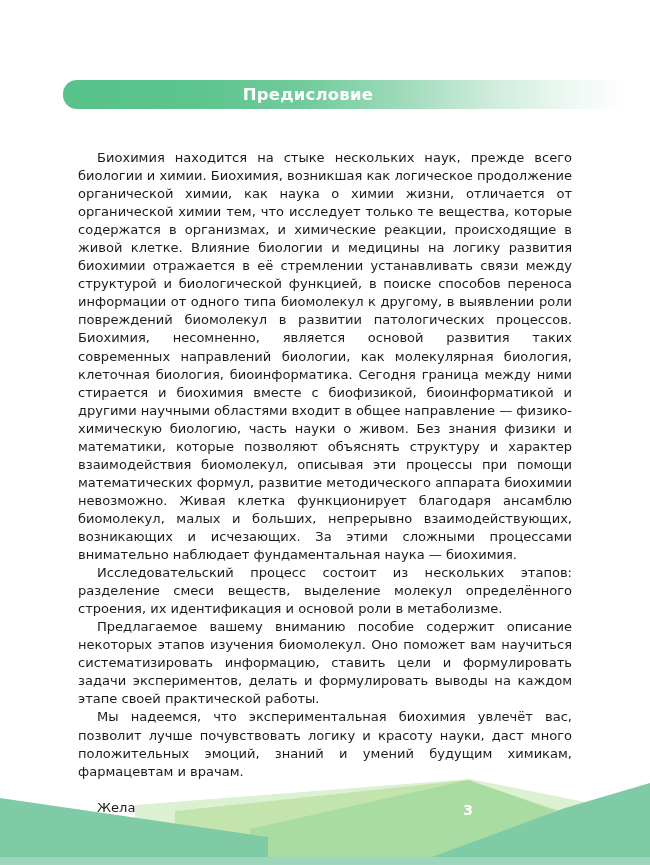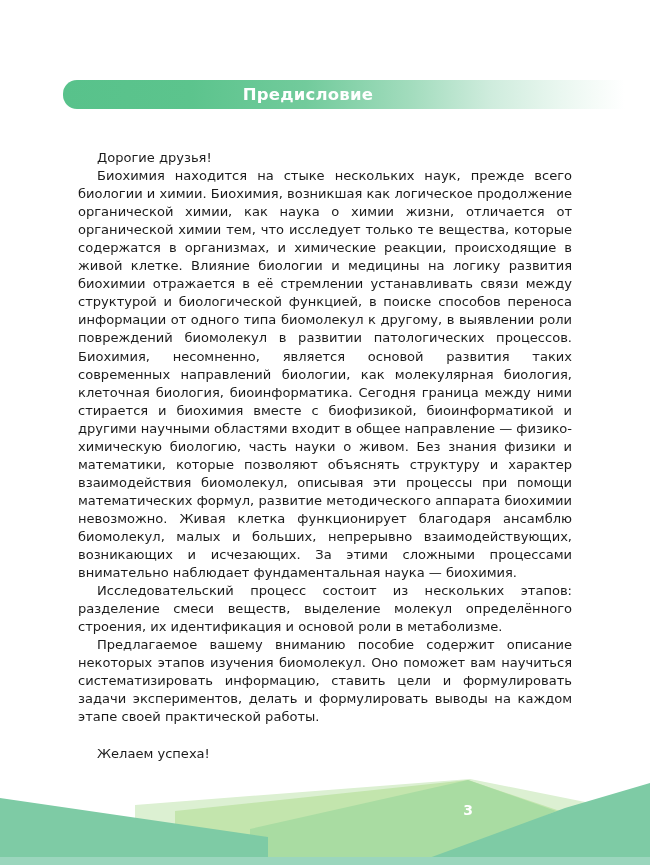--- a/index.html
+++ b/index.html
@@ -110,24 +110,24 @@
 </head>
 <body>
 
 <div class="page">
 
   <div class="header-banner">
     <div class="header-title">Предисловие</div>
   </div>
 
   <div class="body-text">
-    <p class="no-justify">Дорогие друзья!</p>
     <p>Биохимия находится на стыке нескольких наук, прежде всего биологии и химии. Биохимия, возникшая как логическое продолжение органической химии, как наука о химии жизни, отличается от органической химии тем, что исследует только те вещества, которые содержатся в организмах, и химические реакции, происходящие в живой клетке. Влияние биологии и медицины на логику развития биохимии отражается в её стремлении устанавливать связи между структурой и биологической функцией, в поиске способов переноса информации от одного типа биомолекул к другому, в выявлении роли повреждений биомолекул в развитии патологических процессов. Биохимия, несомненно, является основой развития таких современных направлений биологии, как молекулярная биология, клеточная биология, биоинформатика. Сегодня граница между ними стирается и биохимия вместе с биофизикой, биоинформатикой и другими научными областями входит в общее направление — физико-химическую биологию, часть науки о живом. Без знания физики и математики, которые позволяют объяснять структуру и характер взаимодействия биомолекул, описывая эти процессы при помощи математических формул, развитие методического аппарата биохимии невозможно. Живая клетка функционирует благодаря ансамблю биомолекул, малых и больших, непрерывно взаимодействующих, возникающих и исчезающих. За этими сложными процессами внимательно наблюдает фундаментальная наука — биохимия.</p>
     <p>Исследовательский процесс состоит из нескольких этапов: разделение смеси веществ, выделение молекул определённого строения, их идентификация и основой роли в метаболизме.</p>
     <p>Предлагаемое вашему вниманию пособие содержит описание некоторых этапов изучения биомолекул. Оно поможет вам научиться систематизировать информацию, ставить цели и формулировать задачи экспериментов, делать и формулировать выводы на каждом этапе своей практической работы.</p>
+    <p>Мы надеемся, что экспериментальная биохимия увлечёт вас, позволит лучше почувствовать логику и красоту науки, даст много положительных эмоций, знаний и умений будущим химикам, фармацевтам и врачам.</p>
     <p class="no-justify spaced">Желаем успеха!</p>
   </div>
 
   <div class="footer-art">
     <svg viewBox="0 0 650 90" preserveAspectRatio="none" xmlns="http://www.w3.org/2000/svg">
 
       <polygon points="135,30 470,4 650,40 650,90 135,90" fill="#dcf0d2"></polygon>
 
       <polygon points="175,36 468,5 560,36 560,90 175,90" fill="#c3e5ad"></polygon>
 

